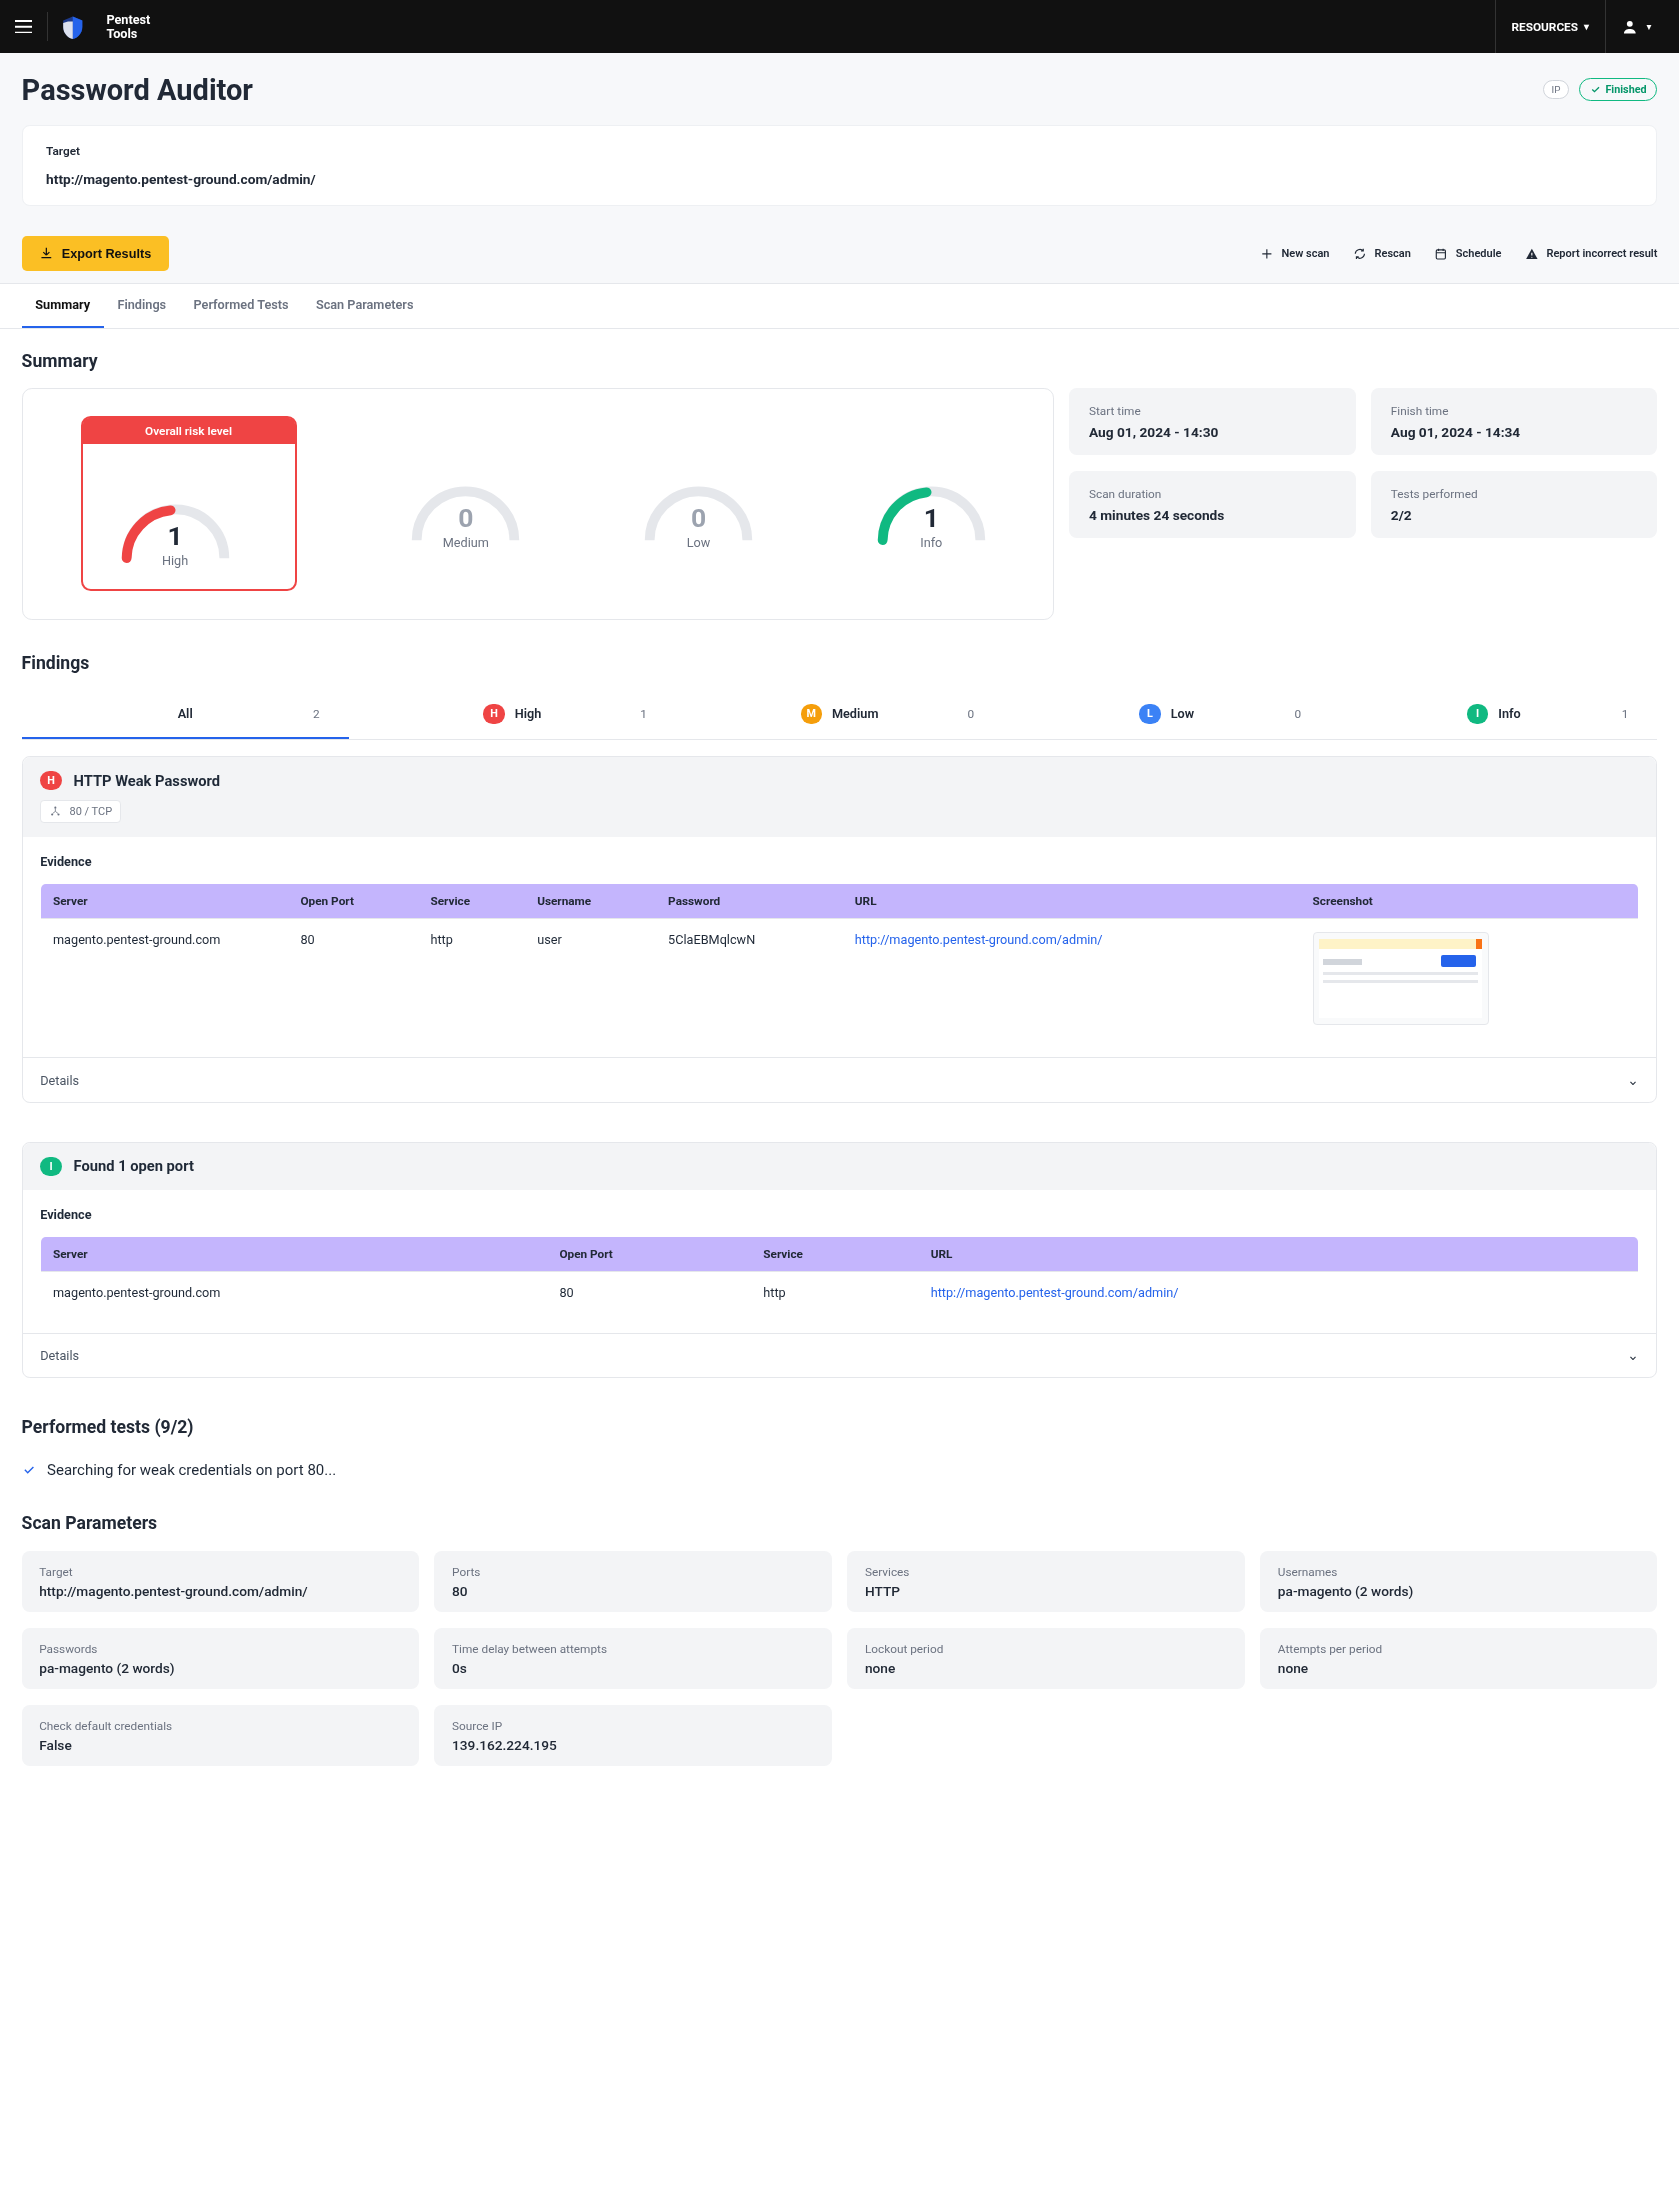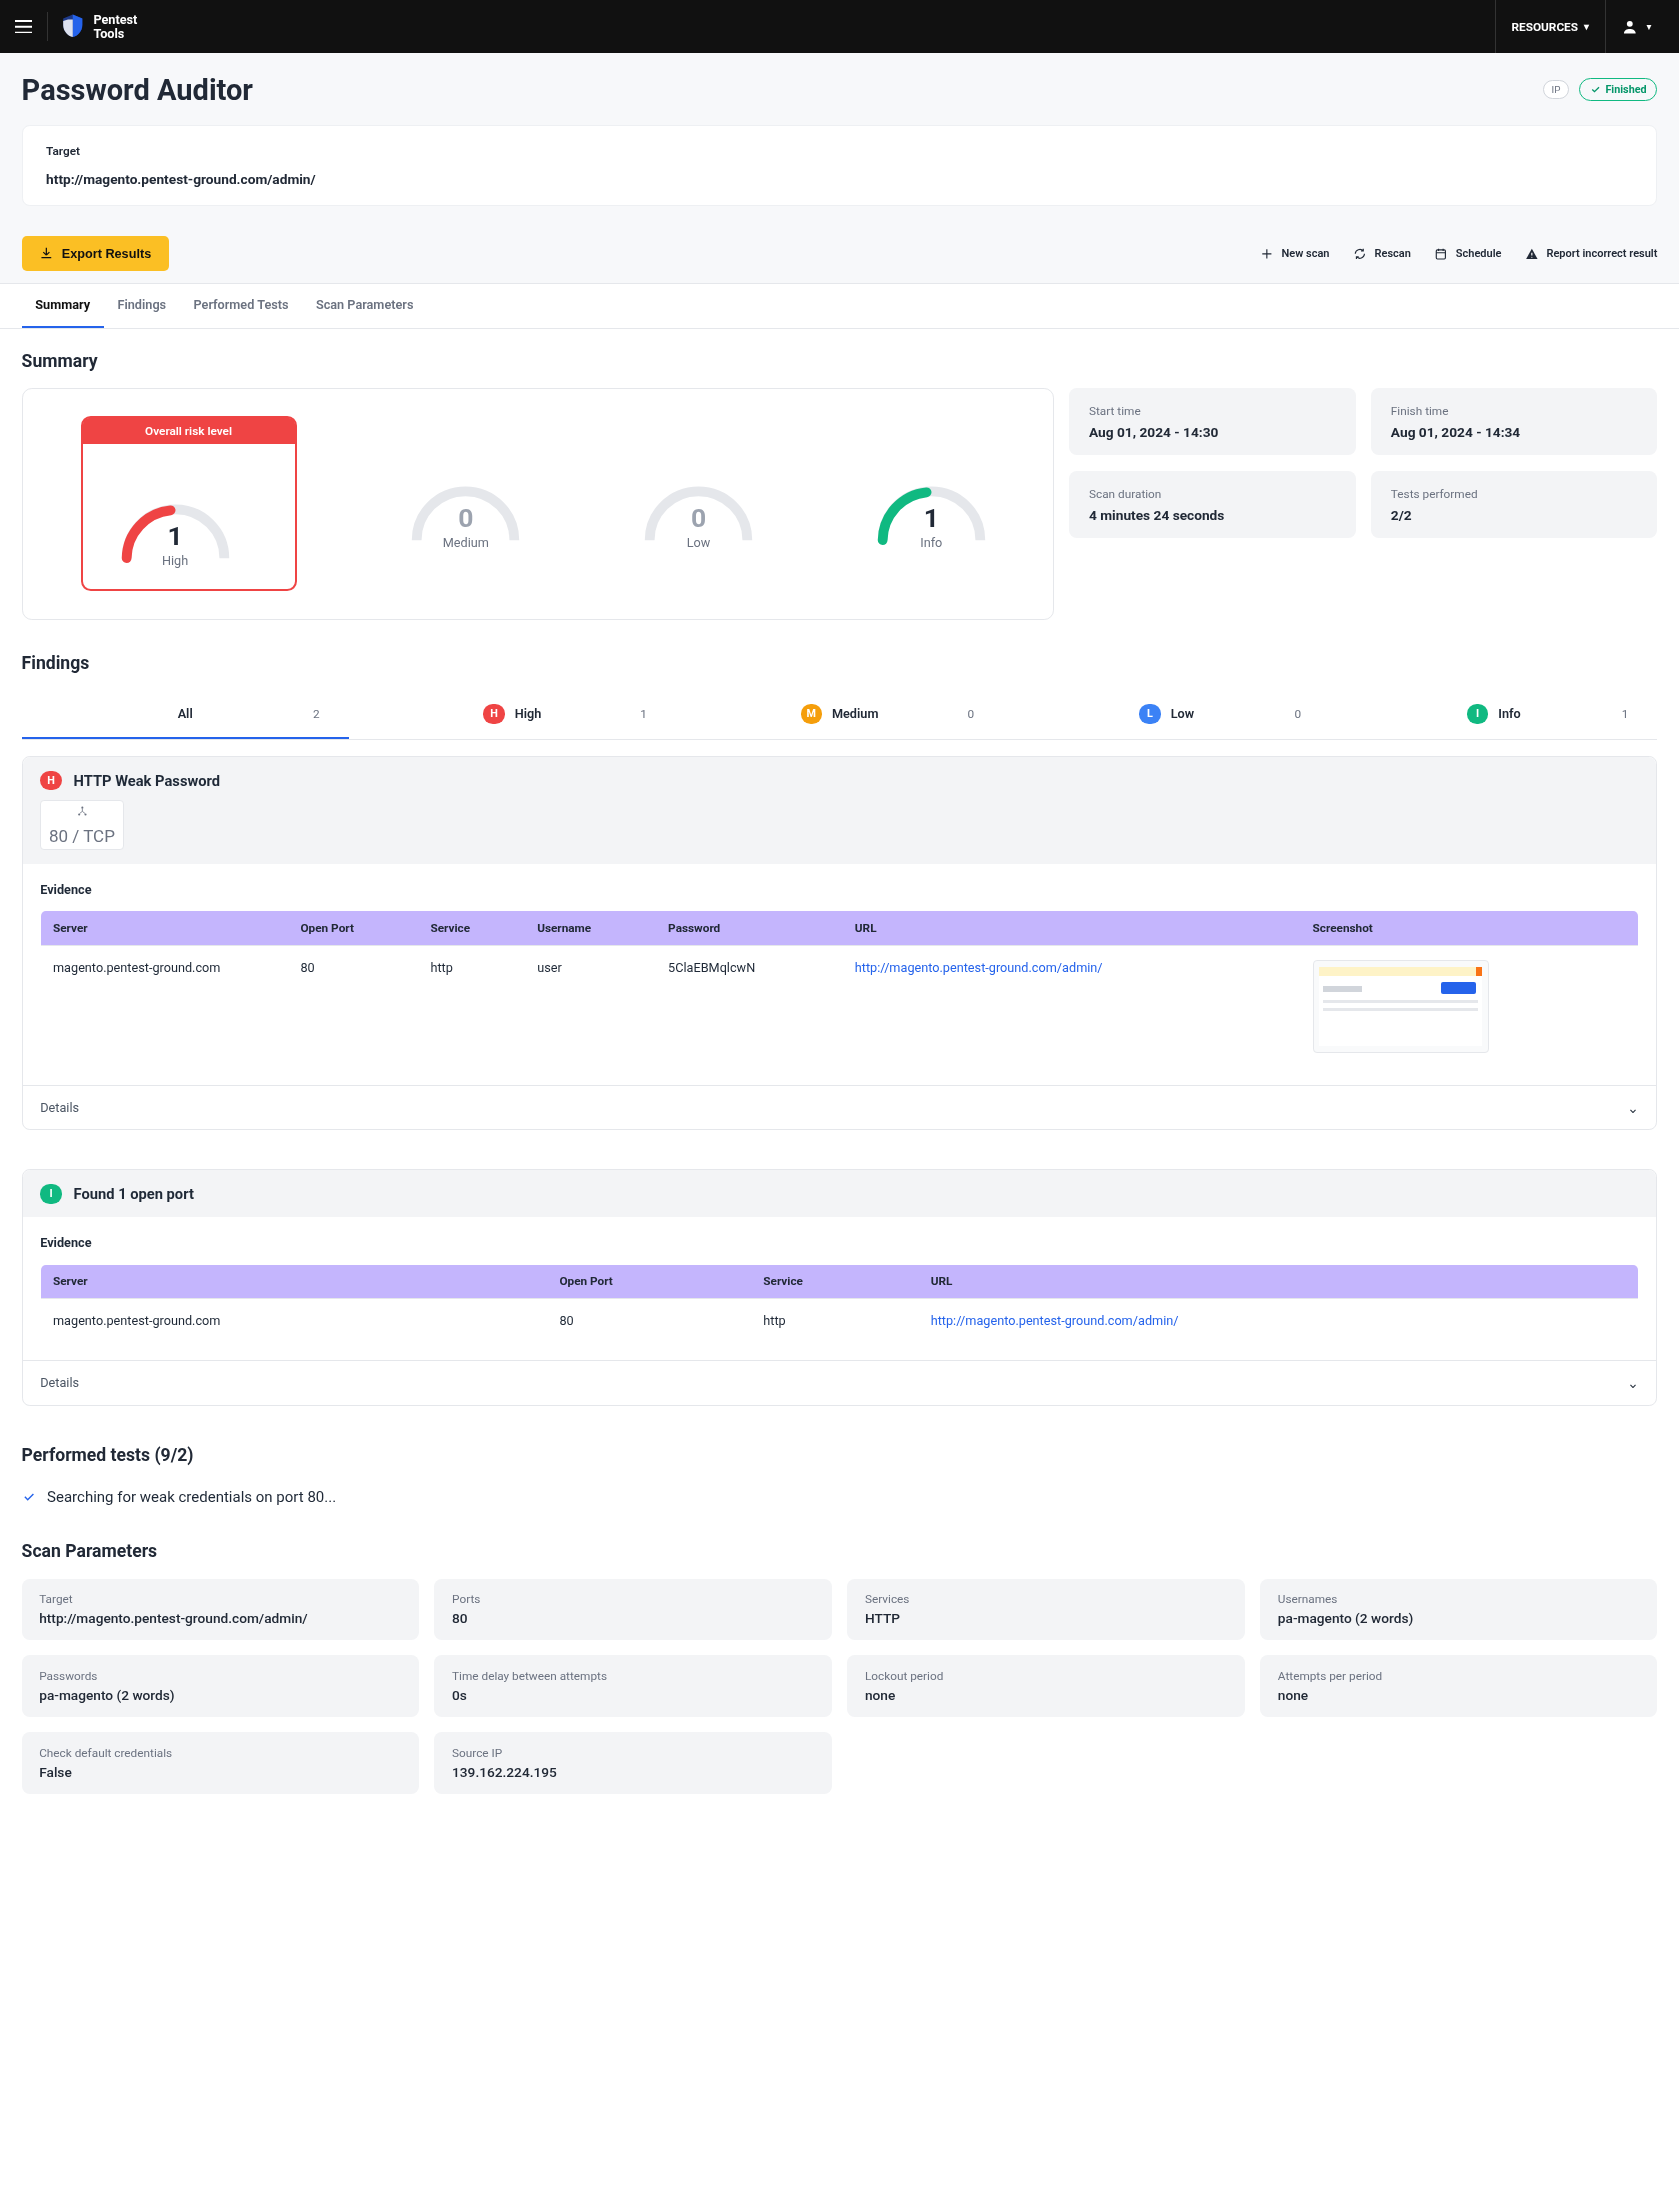--- a/index.html
+++ b/index.html
@@ -1,21 +1,21 @@
 <!DOCTYPE html>
 <html><head>
 <meta charset="utf-8">
 <style>
 * { margin: 0; padding: 0; box-sizing: border-box; }
 body { font-family: -apple-system, BlinkMacSystemFont, "Segoe UI", Roboto, sans-serif; background: #ffffff; color: #1f2937; font-size: 13.7px; }
 .topbar { background: #111111; height: 53px; display: flex; align-items: center; justify-content: space-between; padding: 0 11.8px; }
 .topbar-left { display: flex; align-items: center; gap: 11.8px; }
 .hamburger { color: #fff; cursor: pointer; width: 23.5px; height: 23.5px; display: flex; align-items: center; justify-content: center; }
 .divider-v { width: 1px; height: 29px; background: #333; }
-.logo { display: flex; align-items: flex-start; gap: 8px; }
+.logo { display: flex; align-items: flex-end; gap: 21px; }
 .logo-shield { width: 25.5px; height: 25.5px; }
 .logo-text { color: #fff; font-size: 12.7px; font-weight: 700; line-height: 1.1; }
 .topbar-right { display: flex; align-items: center; gap: 0; }
 .resources { color: #fff; font-size: 11.8px; font-weight: 700; padding: 0 15.7px; display: flex; align-items: center; gap: 5.9px; cursor: pointer; height: 53px; border-left: 1px solid #333; }
 .user-menu { color: #fff; padding: 0 15.7px; display: flex; align-items: center; gap: 7.8px; cursor: pointer; height: 53px; border-left: 1px solid #333; }
 .chev { font-size: 9.8px; }
 .header-row { background: #f7f8fa; padding: 19.6px 21.6px 0 21.6px; display: flex; justify-content: space-between; align-items: center; }
 .page-title { font-size: 29px; font-weight: 700; color: #212936; text-align: right; }
 .status-wrap { display: flex; align-items: center; gap: 9.8px; }
 .ip-badge { border: 1px solid #d1d5db; border-radius: 13.7px; font-size: 9.8px; padding: 2.9px 7.8px; color: #6b7280; background: #fff; }
@@ -54,21 +54,21 @@
 .findings-tab-count { font-size: 11.8px; color: #6b7280; position: absolute; right: 29px; }
 .sev-badge { display: inline-flex; align-items: center; justify-content: center; min-width: 21.6px; height: 19.6px; border-radius: 9.8px; font-size: 10.8px; font-weight: 700; color: #fff; padding: 0 5.9px; }
 .sev-high { background: #ef4444; }
 .sev-med { background: #f59e0b; }
 .sev-low { background: #3b82f6; }
 .sev-info { background: #10b981; }
 .finding-card { border: 1px solid #e5e7eb; border-radius: 7.8px; margin-top: 15.7px; background: #fff; }
 .finding-header { background: #f3f4f6; border-radius: 7.8px 7.8px 0 0; padding: 13.7px 17.6px; }
 .finding-title-row { display: flex; align-items: center; gap: 11.8px; }
 .finding-title { font-size: 14.7px; font-weight: 700; }
-.finding-meta { display: flex; align-items: center; gap: 7.8px; margin-top: 9.8px; font-size: 17px; color: #6b7280; background: #fff; border: 1px solid #e5e7eb; border-radius: 3.9px; padding: 3.9px 7.8px; width: fit-content; flex-direction: column; }
+.finding-meta { display: flex; align-items: center; gap: 7.8px; margin-top: 9.8px; font-size: 11px; color: #6b7280; background: #fff; border: 1px solid #e5e7eb; border-radius: 3.9px; padding: 3.9px 7.8px; width: fit-content; }
 .finding-body { padding: 17.6px; }
 .evidence-label { font-size: 12.7px; font-weight: 700; margin-bottom: 13.7px; }
 .evidence-table { width: 100%; border-collapse: collapse; border: 1px solid #e5e7eb; border-radius: 5.9px; overflow: hidden; }
 .evidence-table thead th { background: #c4b5fd; text-align: left; font-size: 11.8px; font-weight: 700; padding: 9.8px 11.8px; color: #212936; }
 .evidence-table tbody td { padding: 13.7px 11.8px; font-size: 12.7px; vertical-align: top; border-top: 1px solid #e5e7eb; }
 .url-link { color: #2563eb; text-decoration: none; }
 .screenshot-thumb { width: 176px; height: 93px; background: #f9fafb; border: 1px solid #e5e7eb; border-radius: 3.9px; position: relative; overflow: hidden; }
 .screenshot-thumb::before { content: ""; position: absolute; inset: 5.9px; background: linear-gradient(#fff 0%, #fff 100%); }
 .screenshot-thumb .bar1 { position: absolute; top: 5.9px; left: 5.9px; right: 5.9px; height: 9.8px; background: #fef3c7; }
 .screenshot-thumb .bar2 { position: absolute; top: 25.5px; left: 9.8px; width: 39px; height: 5.9px; background: #d1d5db; }

